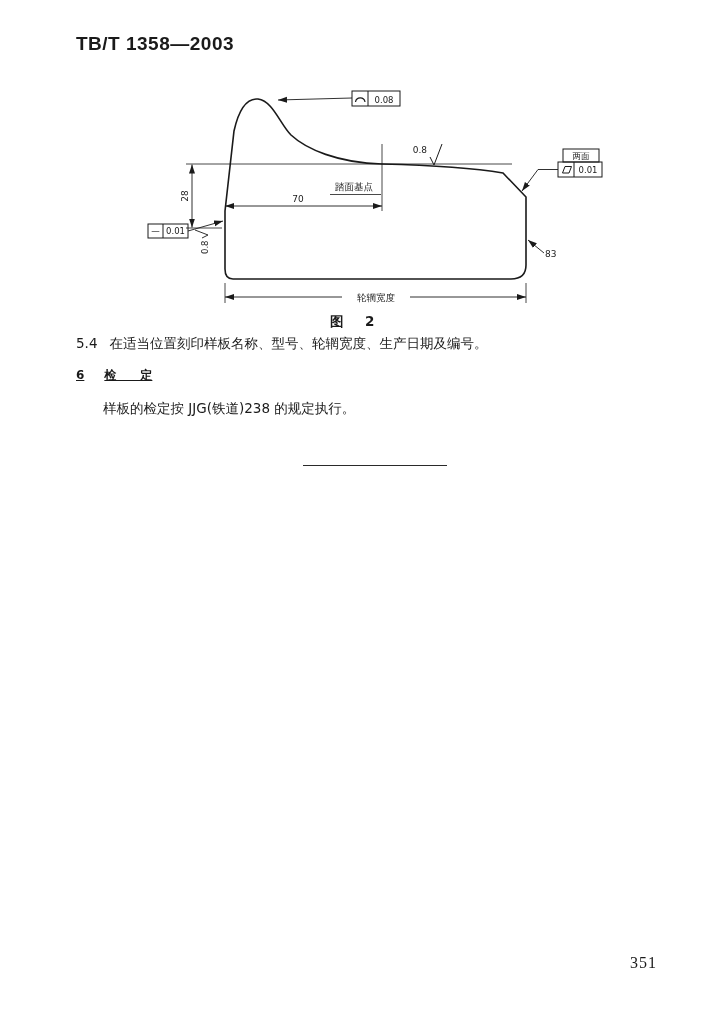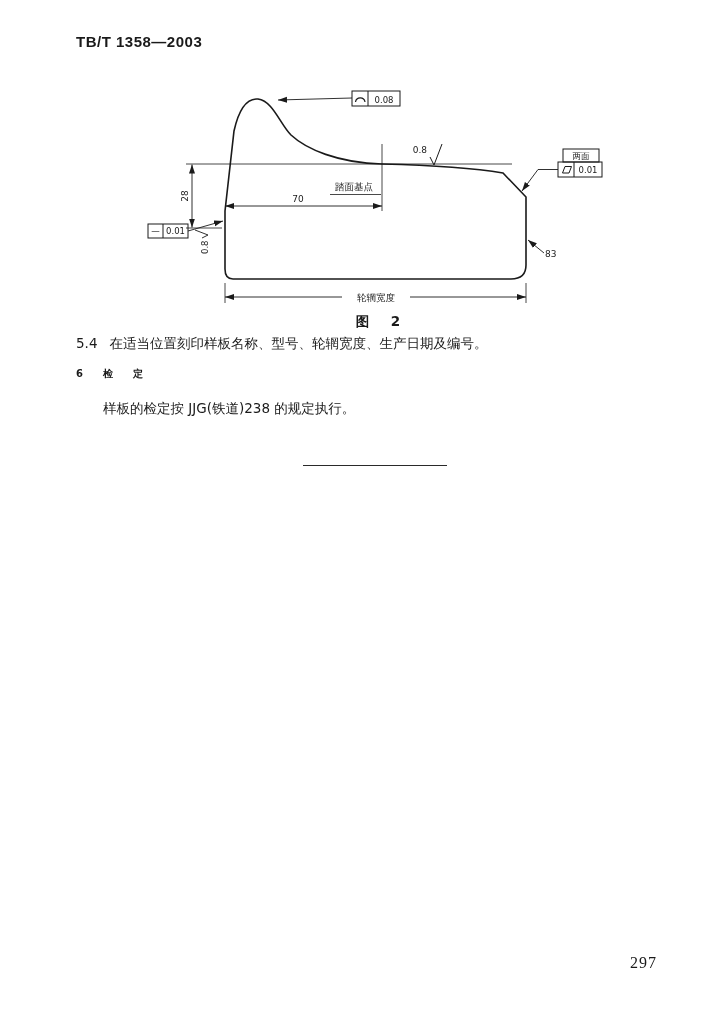--- a/index.html
+++ b/index.html
@@ -2,28 +2,28 @@
 <html><head>
 <meta charset="utf-8">
 <style>
   html,body{margin:0;padding:0;}
   body{
     width:717px;height:1024px;position:relative;background:#ffffff;
     font-family:"Liberation Serif", serif;color:#1a1a1a;overflow:hidden;
   }
   .abs{position:absolute;}
   .header{left:76px;top:33px;font-family:"Liberation Sans",sans-serif;
-          font-weight:bold;font-size:15px;letter-spacing:.5px;}
-  .caption{left:330px;top:313px;width:100px;text-align:center;
+          font-weight:bold;font-size:19px;letter-spacing:.5px;}
+  .caption{left:330px;top:313px;width:100px;text-align:left;
            font-size:13.5px;font-weight:bold;letter-spacing:4px;
            font-family:"DejaVu Sans",sans-serif;}
   .clause{left:76px;top:335px;font-size:13.5px;font-family:"DejaVu Sans",sans-serif;}
   .clause .num{margin-right:12px;}
-  .section{left:76px;top:367px;font-size:10px;font-weight:bold;
-           font-family:"DejaVu Sans",sans-serif;}
+  .section{left:76px;top:367px;font-size:12px;font-weight:bold;
+           font-family:"DejaVu Sans",sans-serif;text-decoration:underline;}
   .section .num{margin-right:20px;}
   .body-text{left:103px;top:400px;font-size:13.5px;font-family:"DejaVu Sans",sans-serif;}
   .end-rule{left:303px;top:465px;width:144px;border-top:1.5px solid #2a2a2a;height:0;}
   .page-num{left:630px;top:954px;font-size:16px;letter-spacing:1px;}
   svg text{font-family:"DejaVu Sans",sans-serif;fill:#1a1a1a;}
 </style>
 </head>
 <body>
 
 <div class="abs header">TB/T 1358—2003</div>
@@ -121,13 +121,13 @@
 </div>
 
 <div class="abs section">
   <span class="num">6</span><span>检　　定</span>
 </div>
 
 <div class="abs body-text">样板的检定按 JJG(铁道)238 的规定执行。</div>
 
 <div class="abs end-rule"></div>
 
-<div class="abs page-num">297</div>
+<div class="abs page-num">351</div>
 
 </body></html>

